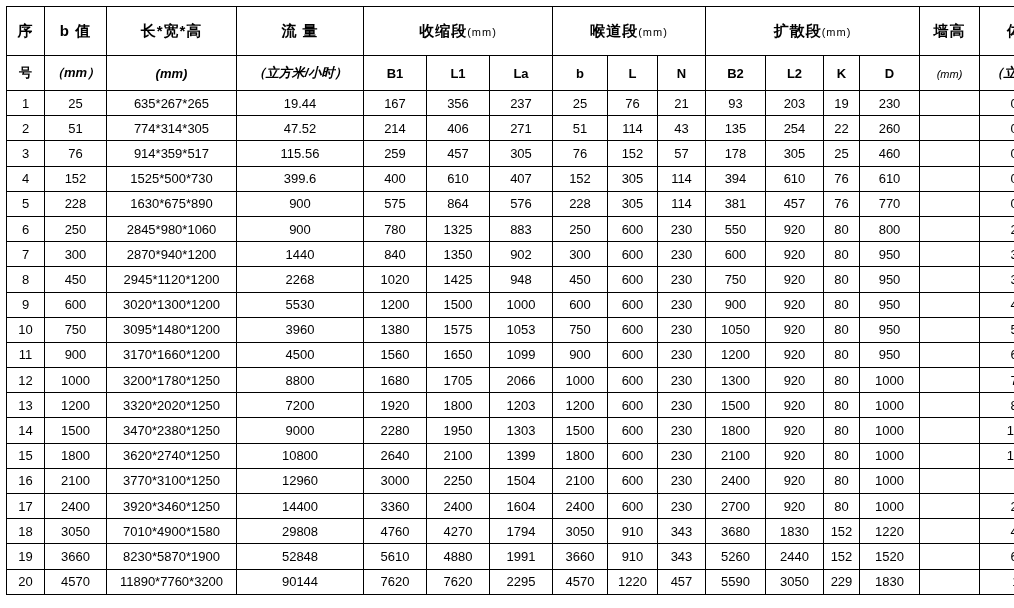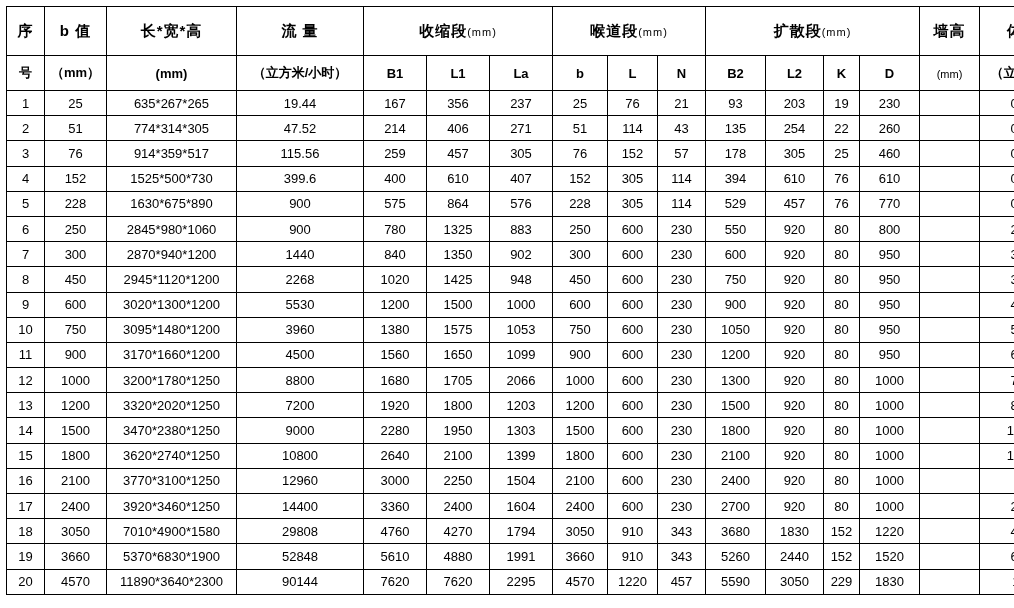--- a/index.html
+++ b/index.html
@@ -45,20 +45,21 @@
     font-size: 13px;
     font-weight: bold;
   }
   .unit {
     font-size: 11px;
     font-weight: normal;
   }
   .hdr-small {
     font-size: 12px;
     font-weight: bold;
+    font-style: italic;
   }
   
   tr.data td {
     height: 24.2px;
     font-size: 13px;
   }
   td.num-r {
     text-align: right;
     padding-right: 7px;
   }
@@ -232,21 +233,21 @@
           <td class="idx">5</td>
           <td class="num-r">228</td>
           <td class="num-r">1630*675*890</td>
           <td class="num-r">900</td>
           <td class="num-r">575</td>
           <td class="num-r">864</td>
           <td class="num-r">576</td>
           <td class="num-r">228</td>
           <td class="num-r">305</td>
           <td class="num-r">114</td>
-          <td class="num-r">529</td>
+          <td class="num-r">381</td>
           <td class="num-r">457</td>
           <td class="num-r">76</td>
           <td class="num-r">770</td>
           <td class="num-r"></td>
           <td class="num-r">0.98</td>
         </tr>
         <tr class="data">
           <td class="idx">6</td>
           <td class="num-r">250</td>
           <td class="num-r">2845*980*1060</td>
@@ -476,39 +477,39 @@
           <td class="num-r">3680</td>
           <td class="num-r tiny">1830</td>
           <td class="num-r tiny">152</td>
           <td class="num-r">1220</td>
           <td class="num-r"></td>
           <td class="num-r">48.3</td>
         </tr>
         <tr class="data">
           <td class="idx">19</td>
           <td class="num-r">3660</td>
-          <td class="num-r">5370*6830*1900</td>
+          <td class="num-r">8230*5870*1900</td>
           <td class="num-r">52848</td>
           <td class="num-r">5610</td>
           <td class="num-r">4880</td>
           <td class="num-r">1991</td>
           <td class="num-r">3660</td>
           <td class="num-r">910</td>
           <td class="num-r">343</td>
           <td class="num-r">5260</td>
           <td class="num-r tiny">2440</td>
           <td class="num-r tiny">152</td>
           <td class="num-r">1520</td>
           <td class="num-r"></td>
           <td class="num-r">66.8</td>
         </tr>
         <tr class="data">
           <td class="idx">20</td>
           <td class="num-r">4570</td>
-          <td class="num-r">11890*3640*2300</td>
+          <td class="num-r">11890*7760*3200</td>
           <td class="num-r">90144</td>
           <td class="num-r">7620</td>
           <td class="num-r">7620</td>
           <td class="num-r">2295</td>
           <td class="num-r">4570</td>
           <td class="num-r tiny">1220</td>
           <td class="num-r">457</td>
           <td class="num-r">5590</td>
           <td class="num-r tiny">3050</td>
           <td class="num-r tiny">229</td>

